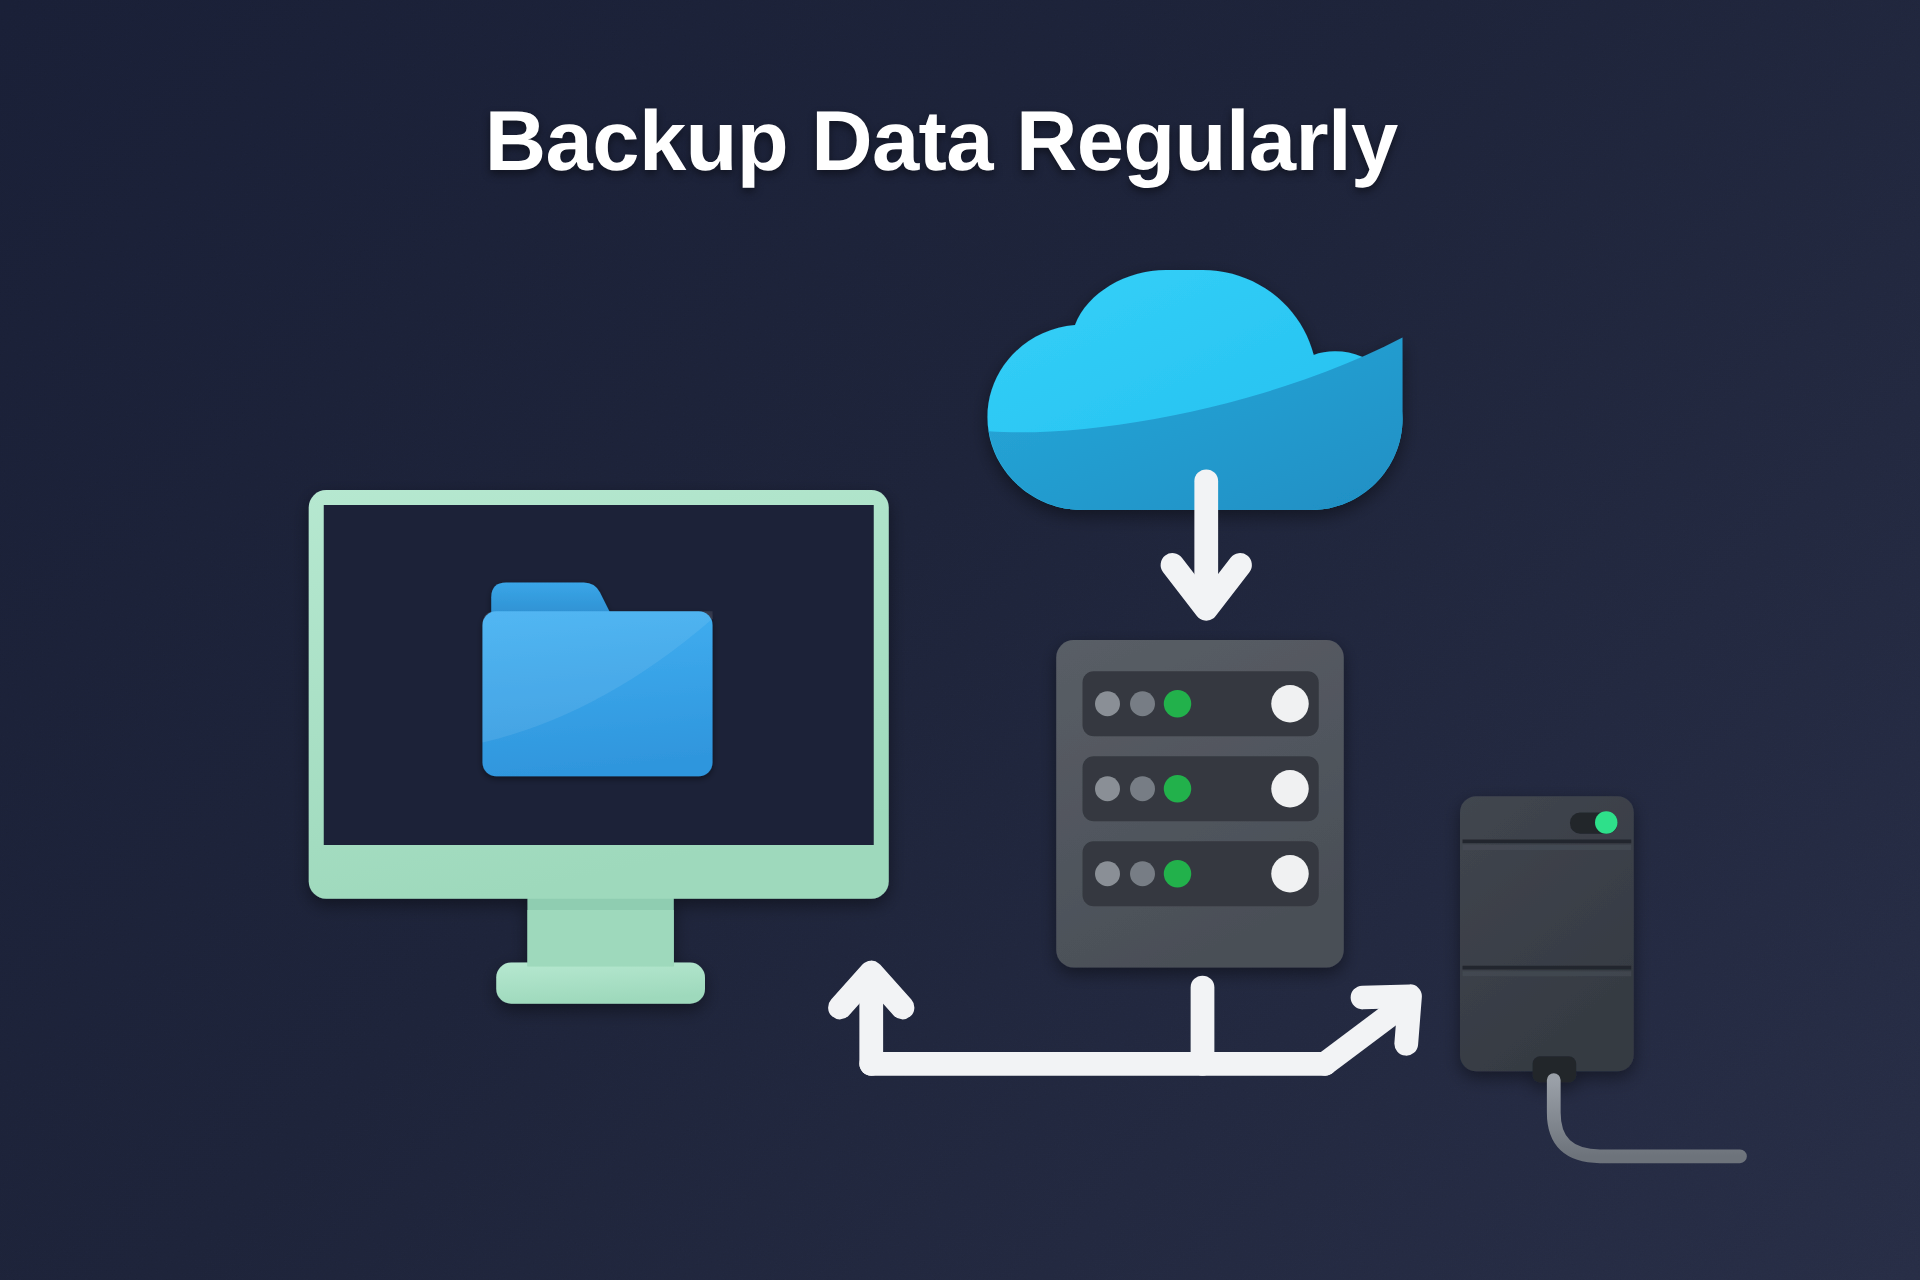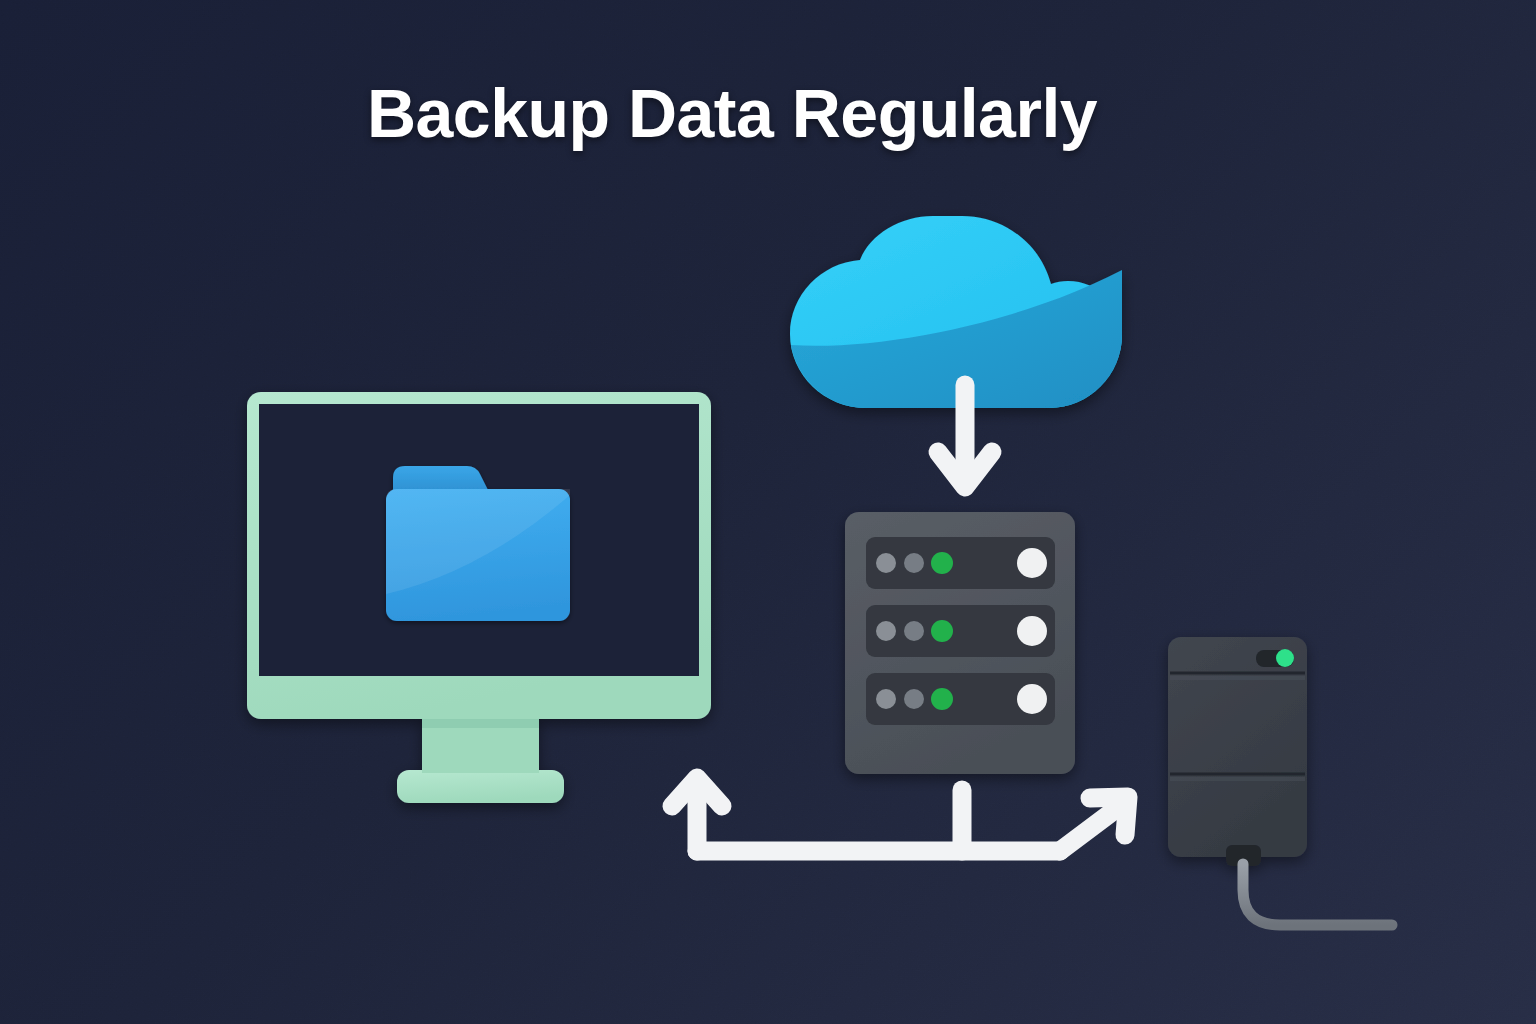--- a/index.html
+++ b/index.html
@@ -36,20 +36,21 @@
     top: 78px;
     width: 1464px;
     text-align: center;
     color: #ffffff;
     font-size: 68px;
     font-weight: bold;
     letter-spacing: -0.5px;
     line-height: 1.05;
     text-shadow: 0 3px 7px rgba(0,0,0,.45);
     font-family: "Liberation Sans", sans-serif;
+    padding-left: 21px;
   }
   #art {
     position: absolute;
     left: 0;
     top: 0;
   }
 </style>
 </head>
 <body>
 

